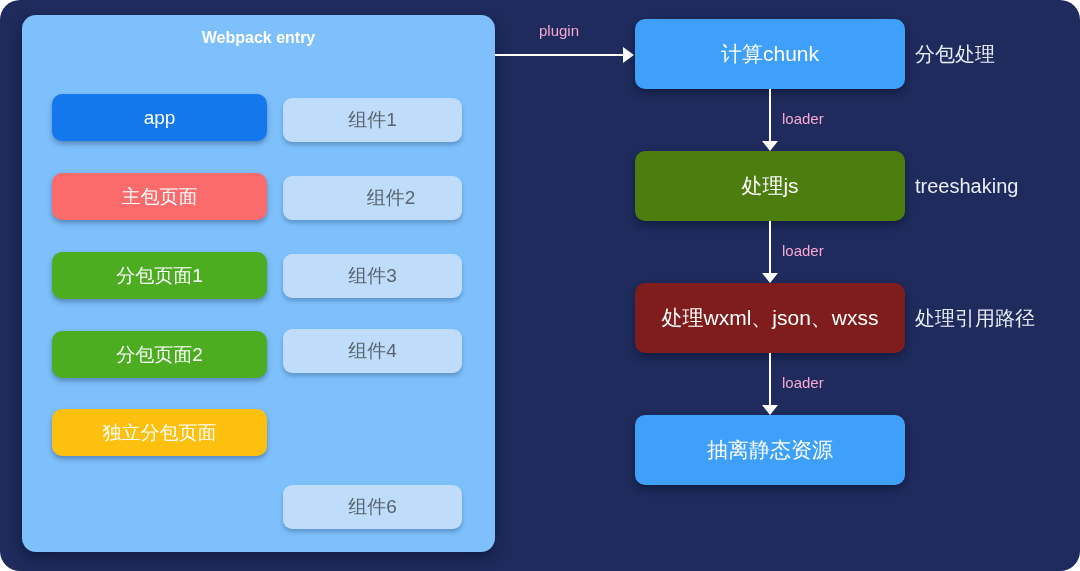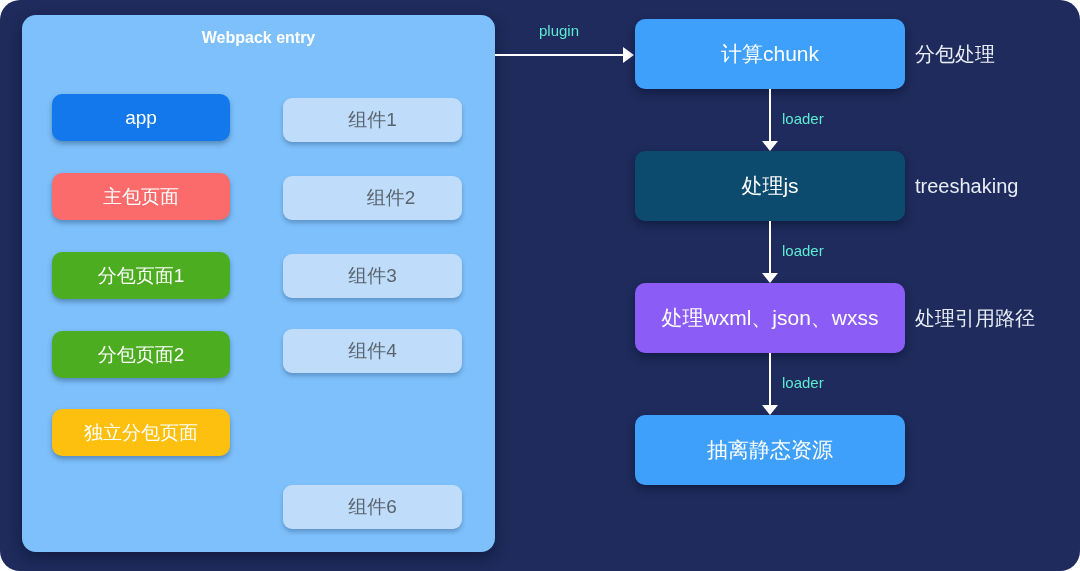--- a/index.html
+++ b/index.html
@@ -14,21 +14,21 @@
   .panel {
     position:absolute; left:22px; top:15px; width:473px; height:537px;
     border-radius:14px;
     box-shadow:0 6px 14px rgba(4,10,36,0.45);
   }
   .panel-title {
     position:absolute; top:14px; left:0; width:100%;
     text-align:center; color:#ffffff; font-size:16px; font-weight:bold;
   }
   .entry-btn {
-    position:absolute; left:30px; width:178px; height:47px;
+    position:absolute; left:30px; width:215px; height:47px;
     border-radius:10px; color:#ffffff; font-size:19px;
     display:flex; align-items:center; justify-content:center;
     box-shadow:0 3px 5px rgba(25,55,95,0.40);
   }
   .comp-box {
     position:absolute; left:261px; width:179px; height:44px;
     border-radius:9px; color:#5A646E; font-size:19px;
     display:flex; align-items:center; justify-content:center;
     box-shadow:0 3px 4px rgba(35,70,115,0.35);
   }
@@ -40,21 +40,21 @@
     display:flex; align-items:center; justify-content:center;
     box-shadow:0 4px 8px rgba(4,10,36,0.45);
     white-space:nowrap;
   }
   .side-note {
     position:absolute; left:915px; height:70px;
     display:flex; align-items:center;
     color:#E8ECF4; font-size:20px; white-space:nowrap;
   }
   .arrow-label {
-    position:absolute; color:#5eead4; font-size:15px; white-space:nowrap;
+    position:absolute; color:#f9a8d4; font-size:15px; white-space:nowrap;
   }
   .v-line { position:absolute; left:769px; width:2px; background:#ffffff; }
   .v-head {
     position:absolute; left:762px; width:0; height:0;
     border-left:8px solid transparent; border-right:8px solid transparent;
     border-top:10px solid #ffffff;
   }
   .h-line { position:absolute; left:495px; top:54px; width:128px; height:2px; background:#ffffff; }
   .h-head {
     position:absolute; left:623px; top:47px; width:0; height:0;
@@ -83,22 +83,22 @@
       <div class="comp-box" style="top: 239px; background: rgb(191, 221, 250);">组件3</div>
       <div class="comp-box" style="top: 314px; background: rgb(191, 221, 250);">组件4</div>
       <div class="comp-box" style="top: 470px; background: rgb(191, 221, 250);">组件6</div>
     </section>
 
     <div class="h-line"></div>
     <div class="h-head"></div>
     <div class="arrow-label plugin-label">plugin</div>
 
     <div class="flow-box" style="top: 19px; background: rgb(63, 160, 252);">计算chunk</div>
-    <div class="flow-box" style="top: 151px; background: #0c4a6e;">处理js</div>
-    <div class="flow-box" style="top: 283px; background: #8b5cf6;">处理wxml、json、wxss</div>
+    <div class="flow-box" style="top: 151px; background: #4d7c0f;">处理js</div>
+    <div class="flow-box" style="top: 283px; background: #7f1d1d;">处理wxml、json、wxss</div>
     <div class="flow-box" style="top: 415px; background: rgb(63, 160, 252);">抽离静态资源</div>
 
     <div class="side-note" style="top:19px">分包处理</div>
     <div class="side-note" style="top:151px">treeshaking</div>
     <div class="side-note" style="top:283px">处理引用路径</div>
 
     <div class="v-line" style="top:89px;height:52px"></div>
     <div class="v-head" style="top:141px"></div>
     <div class="arrow-label" style="left:782px;top:110px">loader</div>
 

